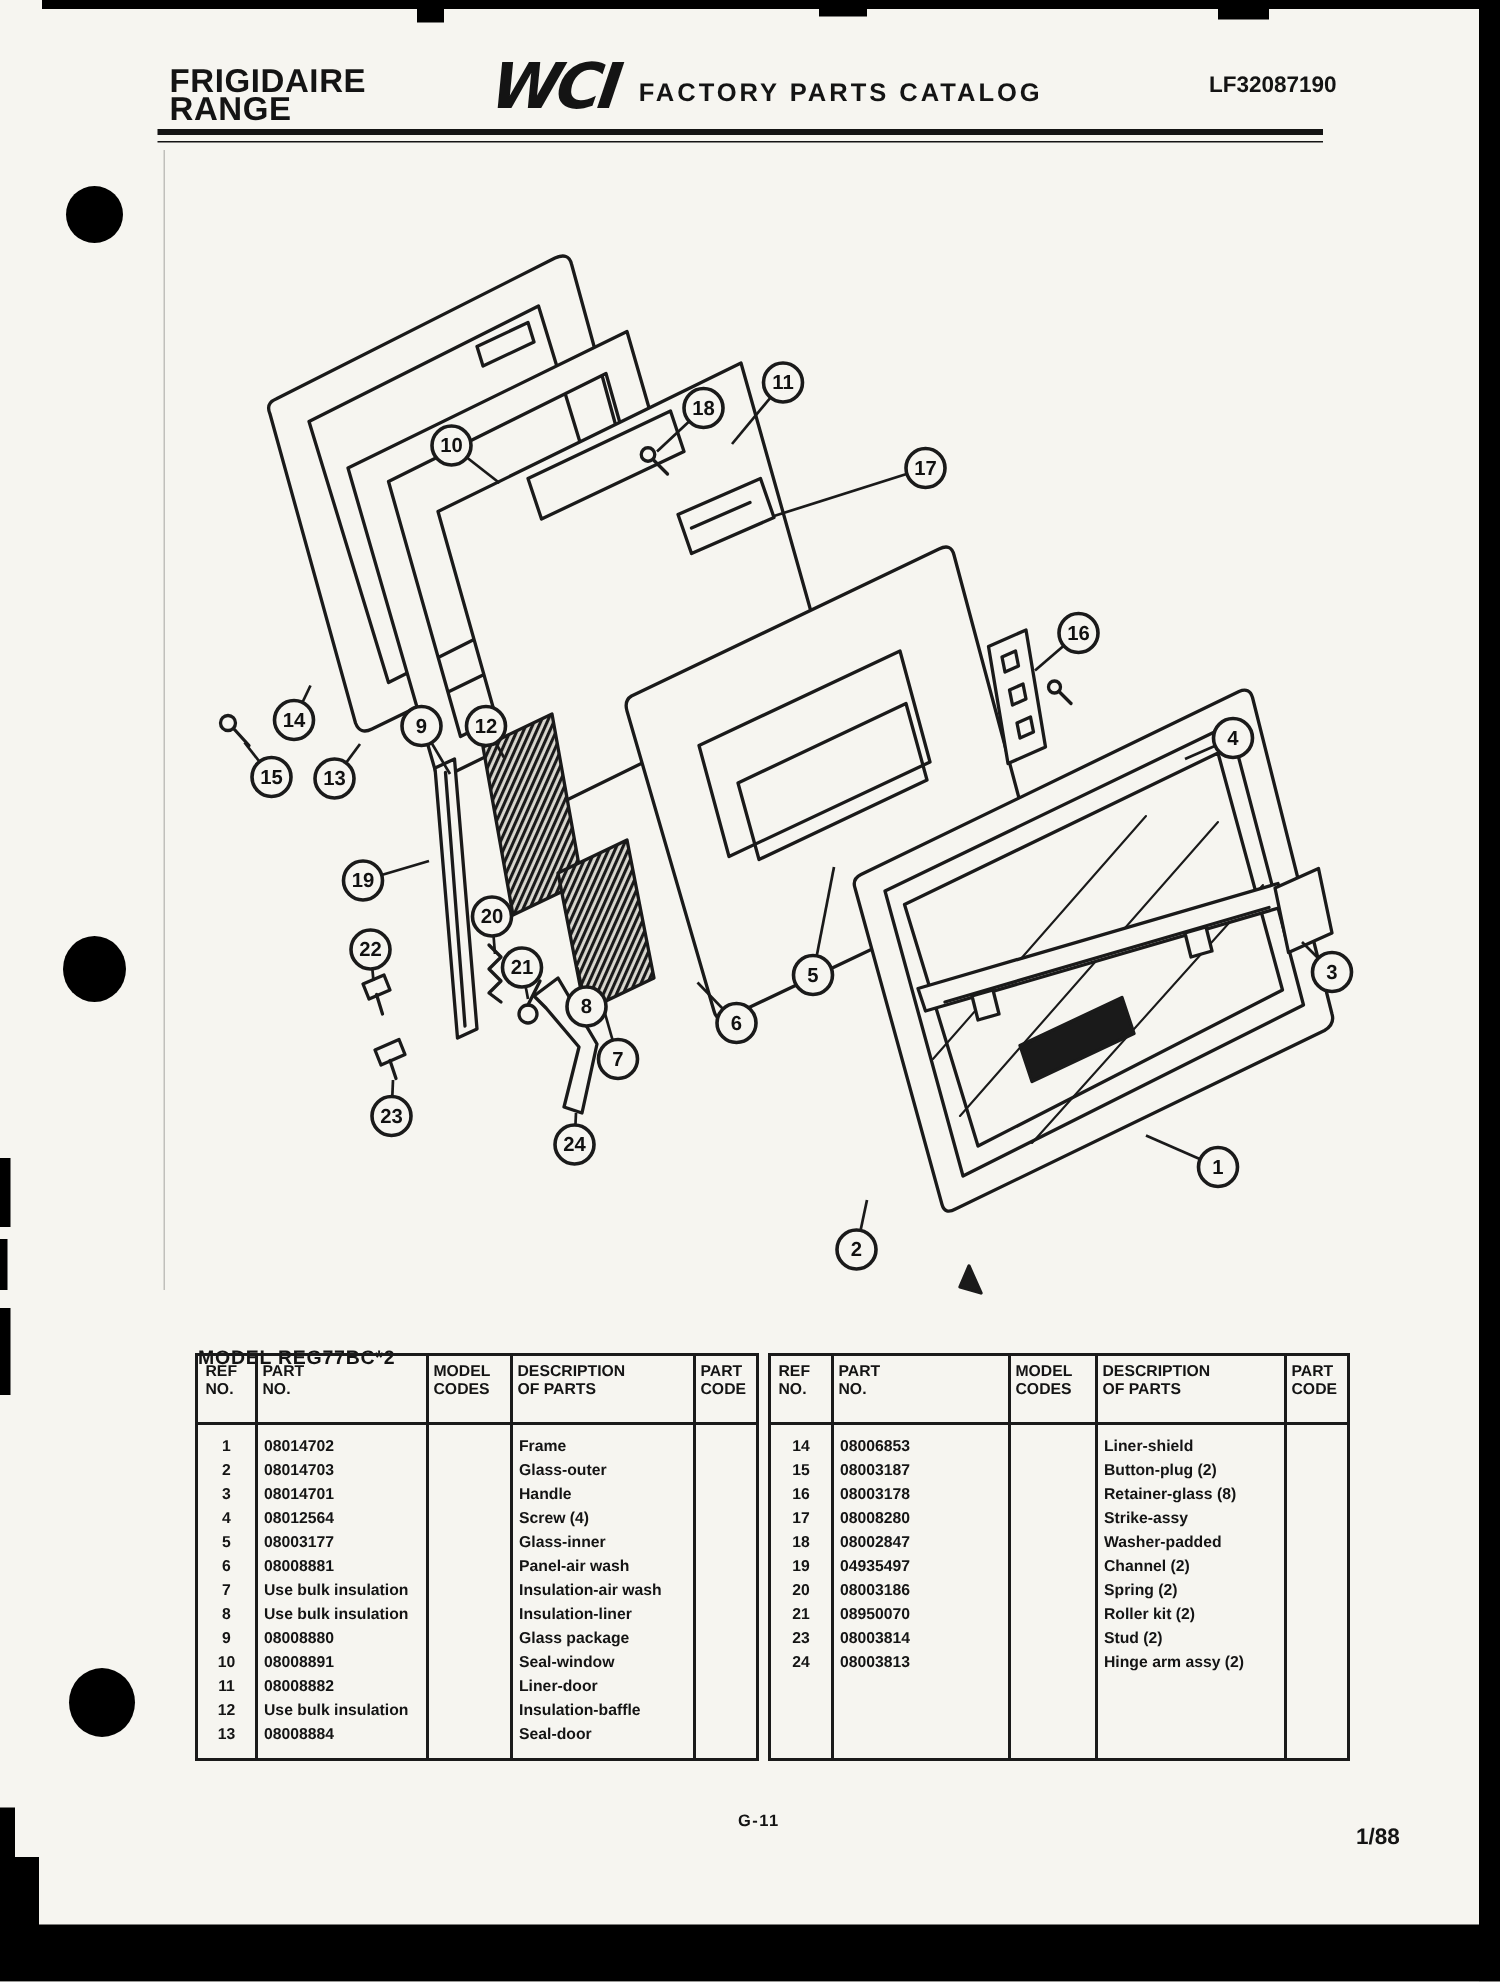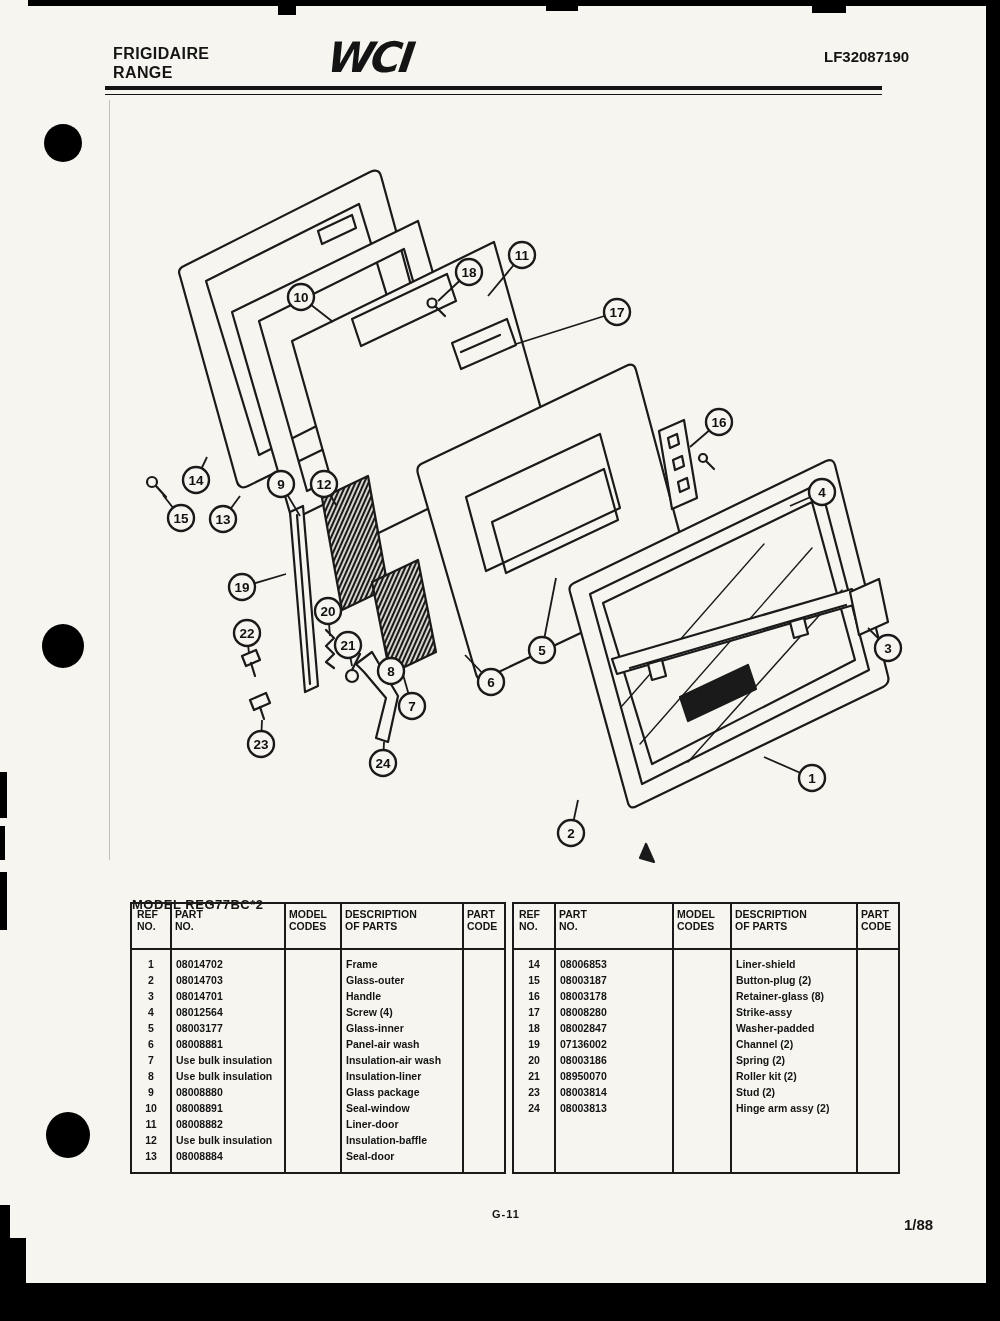--- a/index.html
+++ b/index.html
@@ -23,28 +23,28 @@
   .ldash4  { left:0; top:1205px; width:10px; height:36px; }
   .hole { position:absolute; background:#000; border-radius:50%; }
   .h1 { left:44px; top:124px; width:38px; height:38px; }
   .h2 { left:42px; top:624px; width:42px; height:44px; }
   .h3 { left:46px; top:1112px; width:44px; height:46px; }
   .marginline { position:absolute; left:109px; top:100px; width:1px; height:760px;
     background:rgba(0,0,0,.22); }
 
   
   .header { position:absolute; left:0; top:0; width:100%; z-index:2; }
-  .brand { position:absolute; left:113px; top:44px; font-size:16px; font-weight:bold;
+  .brand { position:absolute; left:113px; top:44px; font-size:22px; font-weight:bold;
     line-height:19px; letter-spacing:.4px; }
   .logo-row { position:absolute; left:328px; top:36px; display:flex; align-items:center; }
   .wci { font-family:"DejaVu Sans", sans-serif; font-size:42px; font-weight:900;
     font-style:italic; letter-spacing:-3px; transform:skewX(-8deg); line-height:44px; }
   .cattitle { font-size:17px; font-weight:bold; letter-spacing:2px; margin-left:14px;
     padding-top:8px; }
-  .docnum { position:absolute; left:824px; top:48px; font-size:15px; font-weight:bold; }
+  .docnum { position:absolute; left:806px; top:48px; font-size:15px; font-weight:bold; }
   .headrule { position:absolute; left:105px; top:86px; width:777px; height:4px;
     border-top:4px solid #141414; border-bottom:1px solid #141414; }
 
   
   .diagram { position:absolute; left:0; top:0; width:1000px; height:1321px;
     z-index:1; pointer-events:none; }
   .callout-circle { fill:#f6f5f0; stroke:#1a1a1a; stroke-width:2.4px; }
   .callout-num { font-family:"Liberation Sans", sans-serif; font-weight:bold; font-size:13.5px; fill:#111; }
   .leader { stroke:#1a1a1a; stroke-width:1.8px; }
 
@@ -97,20 +97,21 @@
   <div class="hole h3"></div>
   <div class="marginline"></div>
 
   <div class="header">
     <div class="brand">
       <div>FRIGIDAIRE</div>
       <div>RANGE</div>
     </div>
     <div class="logo-row">
       <span class="wci">WCI</span>
+      <span class="cattitle">FACTORY PARTS CATALOG</span>
     </div>
     <div class="docnum">LF32087190</div>
     <div class="headrule"></div>
   </div>
 
   <svg class="diagram" viewBox="0 0 1000 1321" xmlns="http://www.w3.org/2000/svg">
     <defs>
       <pattern id="hatch" patternUnits="userSpaceOnUse" width="4" height="4" patternTransform="rotate(24)">
         <rect width="4" height="4" fill="#dad8d0"></rect>
         <line x1="1" y1="0" x2="1" y2="4" stroke="#1a1a1a" stroke-width="2.1"></line>
@@ -457,21 +458,21 @@
           <div class="pcell c-part">08008280</div>
           <div class="pcell c-model"></div>
           <div class="pcell c-desc">Strike-assy</div>
           <div class="pcell c-code"></div>
           <div class="pcell c-ref">18</div>
           <div class="pcell c-part">08002847</div>
           <div class="pcell c-model"></div>
           <div class="pcell c-desc">Washer-padded</div>
           <div class="pcell c-code"></div>
           <div class="pcell c-ref">19</div>
-          <div class="pcell c-part">07136002</div>
+          <div class="pcell c-part">04935497</div>
           <div class="pcell c-model"></div>
           <div class="pcell c-desc">Channel (2)</div>
           <div class="pcell c-code"></div>
           <div class="pcell c-ref">20</div>
           <div class="pcell c-part">08003186</div>
           <div class="pcell c-model"></div>
           <div class="pcell c-desc">Spring (2)</div>
           <div class="pcell c-code"></div>
           <div class="pcell c-ref">21</div>
           <div class="pcell c-part">08950070</div>

